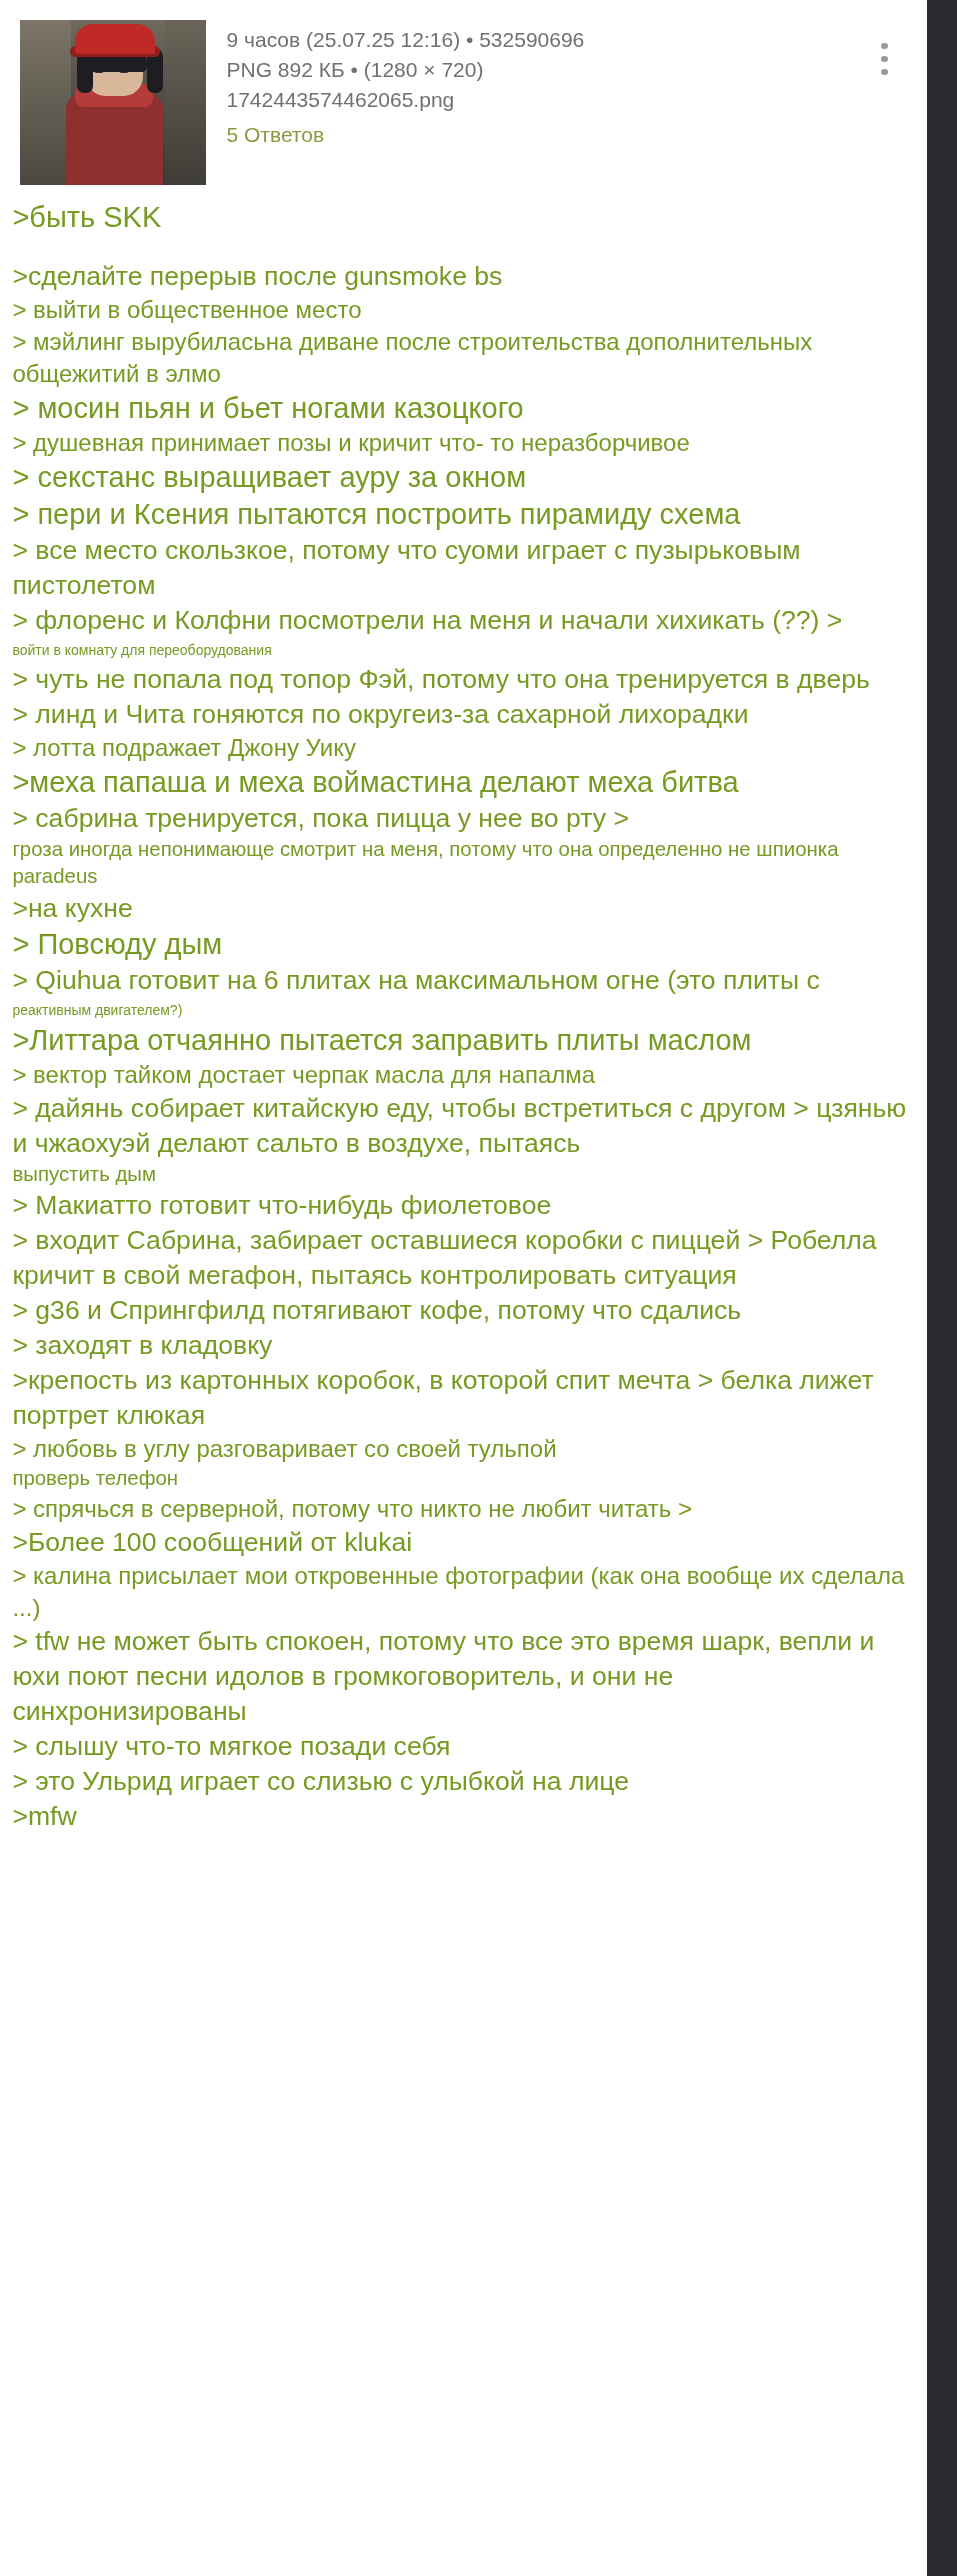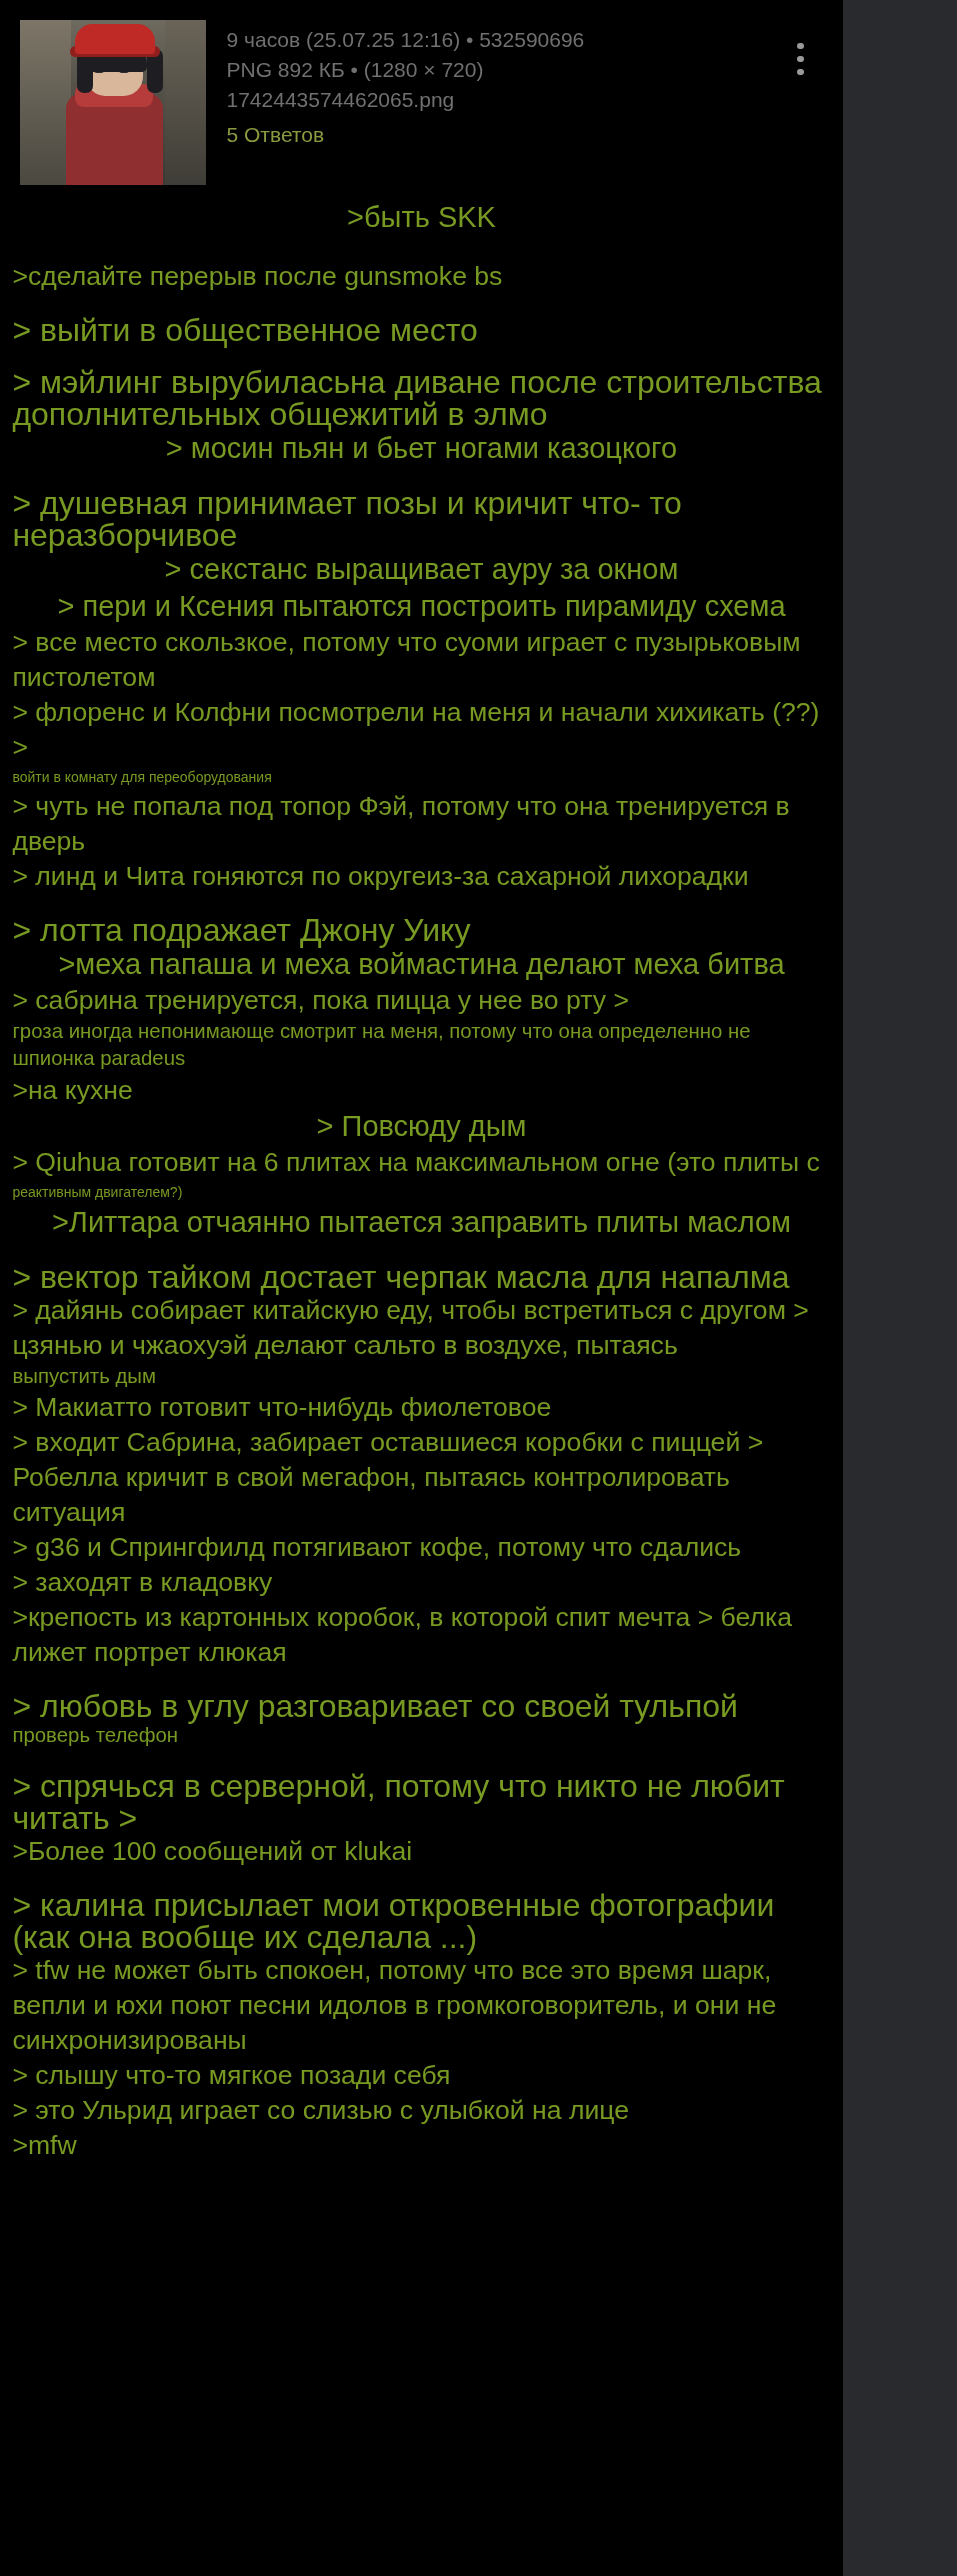--- a/index.html
+++ b/index.html
@@ -7,23 +7,23 @@
     padding: 0;
     background: #282a2e;
   }
   body {
     width: 957px;
     min-height: 2576px;
     font-family: "Liberation Sans", sans-serif;
     color: #b0c14d;
   }
   .page {
-    width: 843px;
+    width: 927px;
     min-height: 2576px;
-    background: #000000;
+    background: #ffffff;
     position: relative;
     box-sizing: border-box;
   }
   
   .post-header {
     display: flex;
     align-items: flex-start;
     padding: 19.5px 23px 0 19.5px;
     box-sizing: border-box;
   }
@@ -152,23 +152,23 @@
   .post-body {
     padding: 14px 12.4px 35px 12.4px;
     box-sizing: border-box;
   }
   .line {
     color: #789922;
     margin: 0;
     padding: 0;
   }
   
-  .s-xl { font-size: 29px; line-height: 37px; text-align: center; }
+  .s-xl { font-size: 29px; line-height: 37px; }
   .s-lg { font-size: 26.6px; line-height: 35px; }
-  .s-md { font-size: 32px; line-height: 32px; margin-top: 20px; }
+  .s-md { font-size: 24px; line-height: 32px; }
   .s-sm { font-size: 20.4px; line-height: 27.5px; }
   .s-xs { font-size: 14px; line-height: 24px; }
   .gap-top { margin-top: 23px; }
 </style>
 </head>
 <body>
 
 <div class="page">
 
   <div class="post-header">

